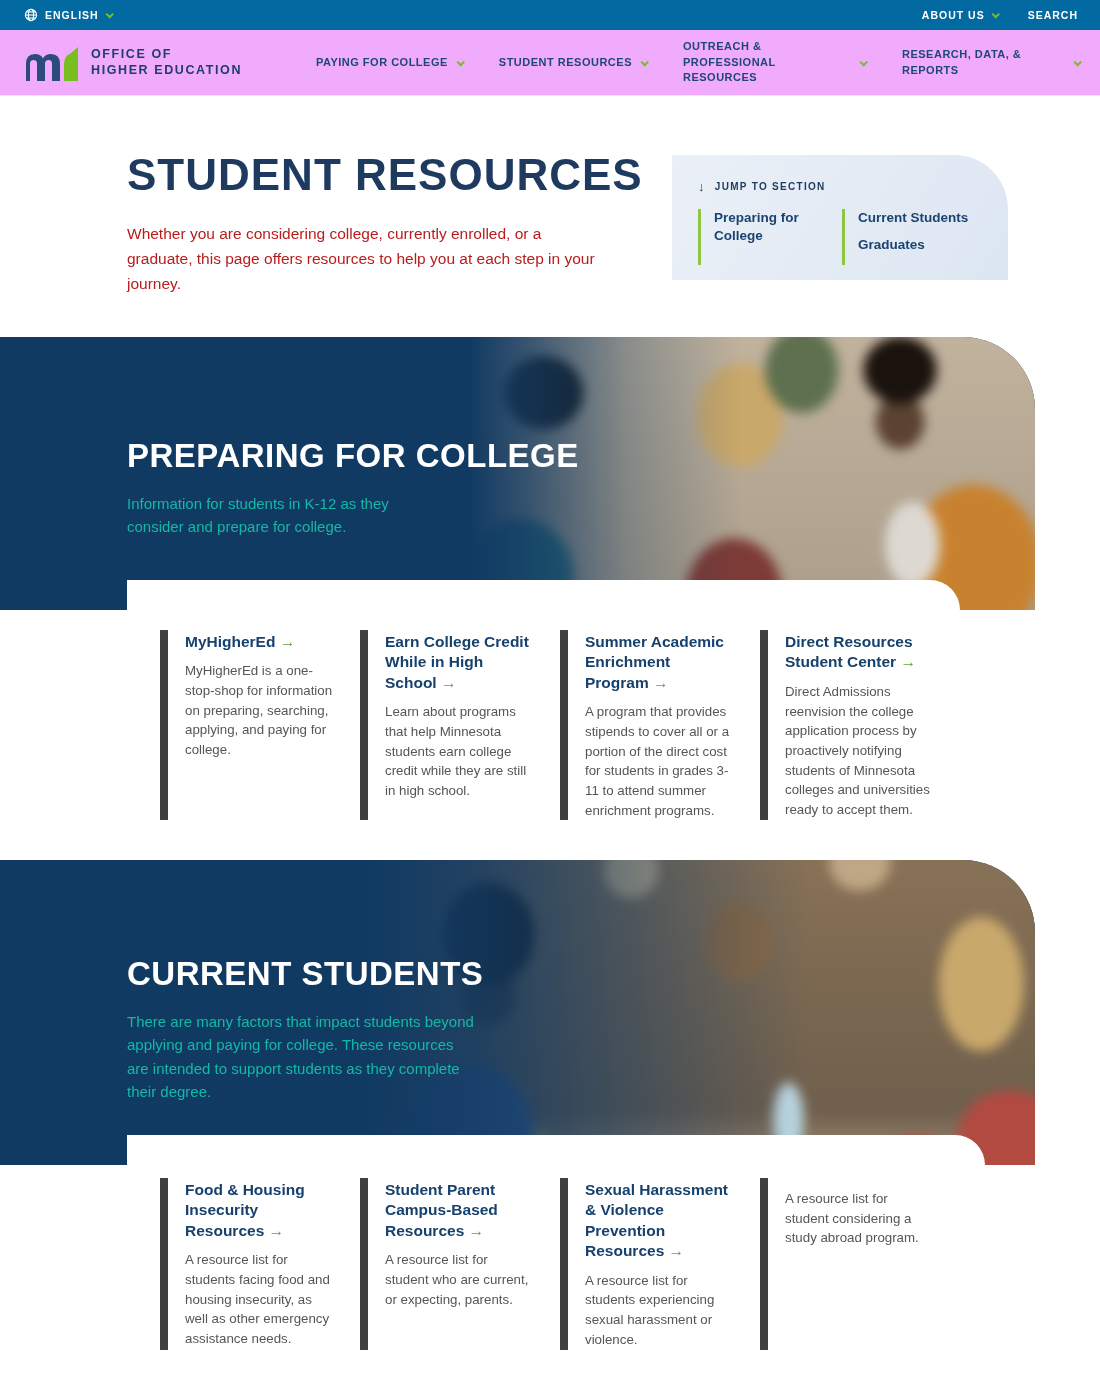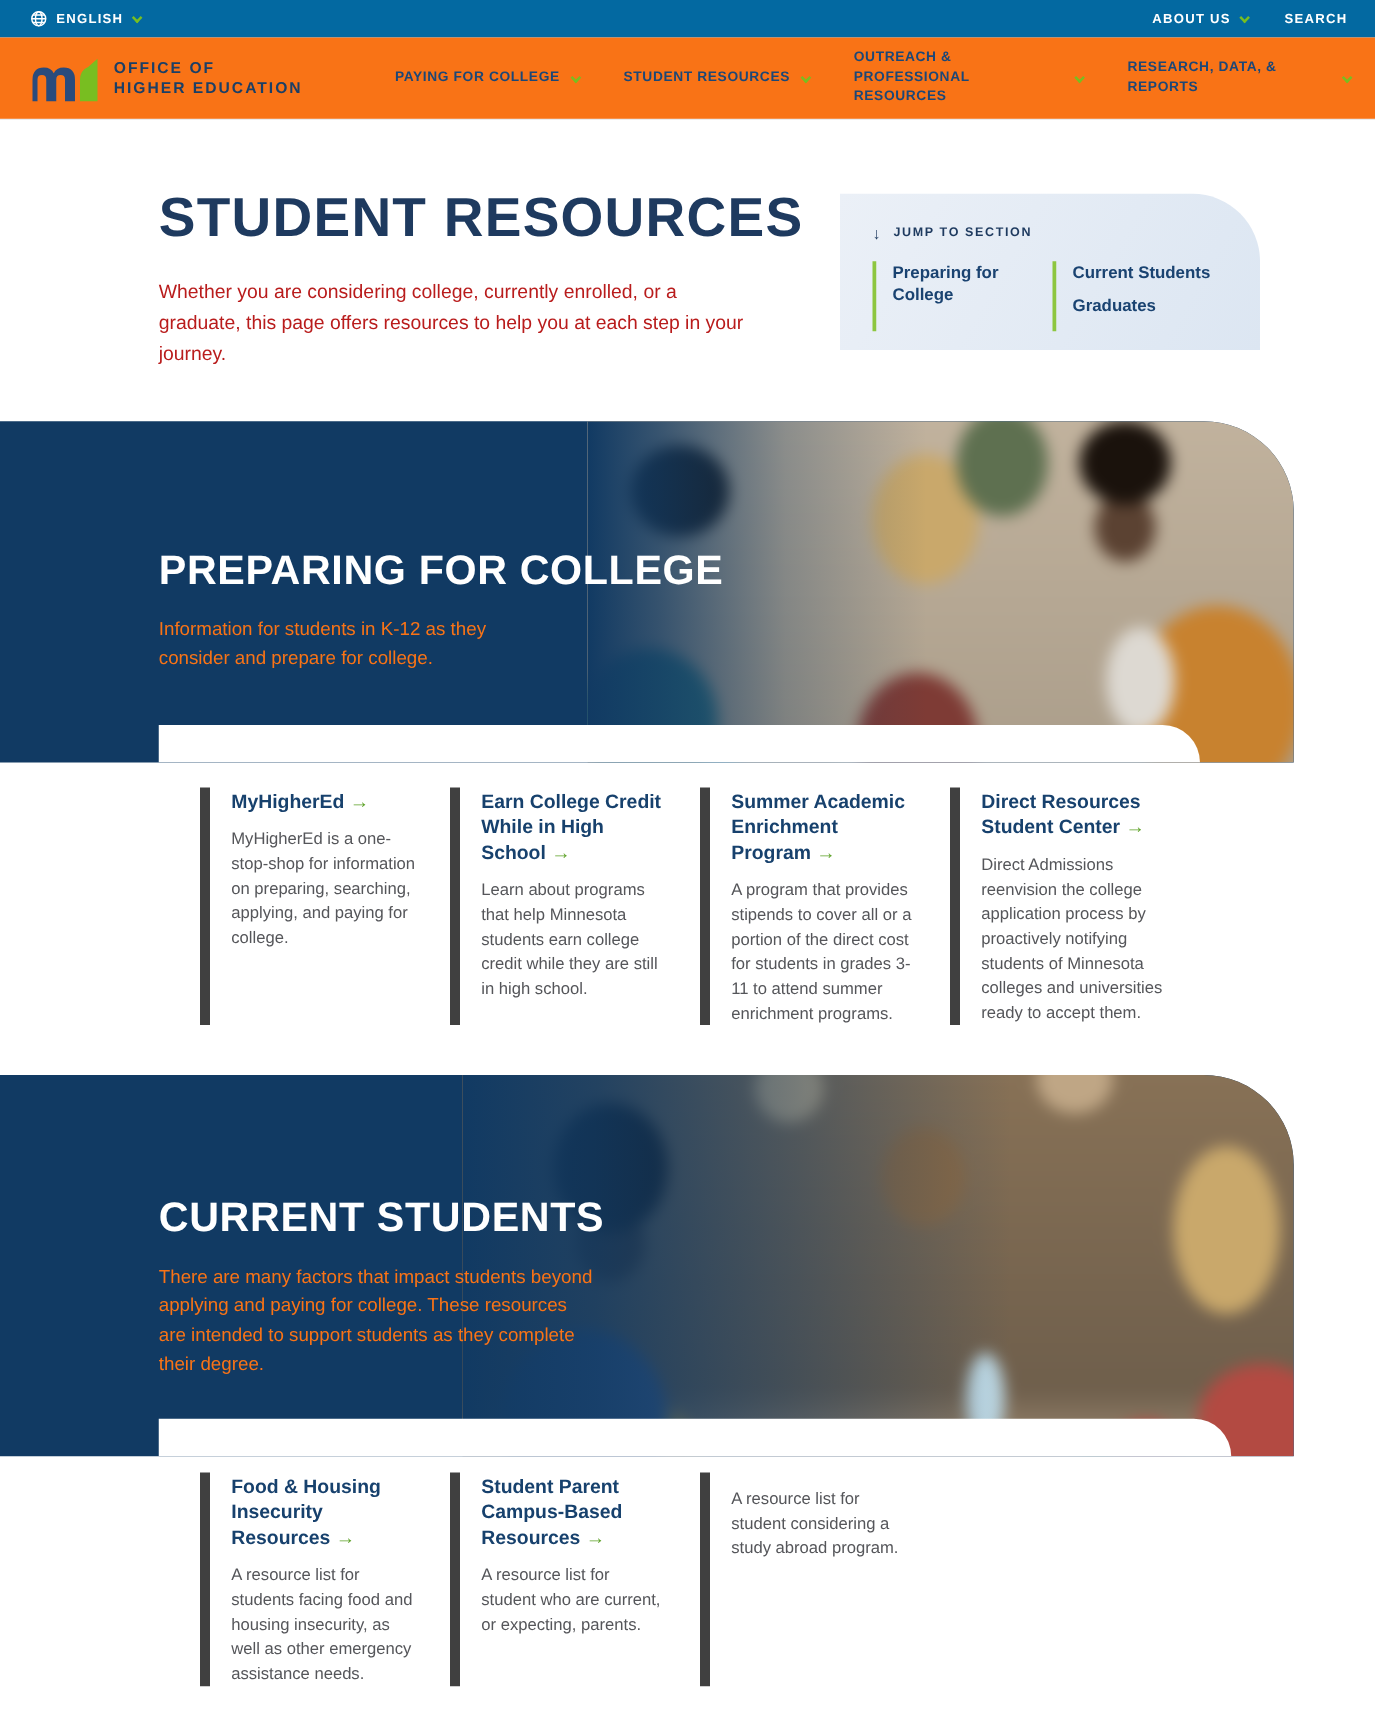--- a/index.html
+++ b/index.html
@@ -8,21 +8,21 @@
 
   
   .topbar { height:30px; background:#0369a1; display:flex; align-items:center; justify-content:space-between; padding:0 22px 0 24px; }
   .topbar-left, .topbar-right { display:flex; align-items:center; gap:8px; }
   .topbar-right { gap:30px; }
   .tb-item { display:flex; align-items:center; gap:7px; color:#fff; font-size:10.5px; font-weight:bold; letter-spacing:1px; cursor:pointer; }
   .chev { width:6px; height:6px; border-right:2px solid #78BE21; border-bottom:2px solid #78BE21; transform:rotate(45deg) translateY(-1px); display:inline-block; }
   .globe { width:14px; height:14px; }
 
   
-  .header { height:66px; background:#f97316; display:flex; align-items:center; padding:0 20px 0 24px; border-bottom:1px solid #E9EBEE; }
+  .header { height:66px; background:#f0abfc; display:flex; align-items:center; padding:0 20px 0 24px; border-bottom:1px solid #E9EBEE; }
   .logo { display:flex; align-items:center; gap:11px; cursor:pointer; }
   .logo-text { color:#1B3F66; font-size:12.5px; font-weight:bold; letter-spacing:1.6px; line-height:1.25; }
   .nav { display:flex; align-items:center; margin-left:auto; gap:36px; }
   .nav-item { display:flex; align-items:center; gap:9px; cursor:pointer; }
   .nav-label { color:#1C4777; font-size:11px; font-weight:bold; letter-spacing:.5px; line-height:1.45; }
   .nav-item:nth-child(3) .nav-label { max-width:168px; }
   .nav-item:nth-child(4) .nav-label { max-width:132px; }
   .nav-item:nth-child(4) { gap:40px; }
 
   
@@ -80,21 +80,21 @@
       radial-gradient(40px 35px at 75% 97%, #3E8E55 60%, transparent 62%),
       linear-gradient(180deg, #8A7357 0%, #6F5F4C 78%, #B9A58C 100%);
   }
   .photo-overlay { position:absolute; inset:0; }
   .hero1 .photo-overlay { background:linear-gradient(90deg, #113A63 0%, rgba(17,58,99,.78) 10%, rgba(17,58,99,.30) 28%, rgba(17,58,99,0) 48%); }
   .hero2 .photo-overlay { background:linear-gradient(90deg, #113A63 0%, rgba(17,58,99,.85) 16%, rgba(17,58,99,.45) 40%, rgba(17,58,99,0) 66%); }
   .hero-text { position:absolute; left:127px; z-index:3; }
   .hero1 .hero-text { top:100px; }
   .hero2 .hero-text { top:95px; }
   .hero-title { color:#fff; font-size:33px; font-weight:800; letter-spacing:.5px; }
-  .hero-desc { margin-top:17px; color:#f97316; font-size:15px; line-height:1.55; }
+  .hero-desc { margin-top:17px; color:#14b8a6; font-size:15px; line-height:1.55; }
   .hero1 .hero-desc { width:315px; }
   .hero2 .hero-desc { width:350px; }
   .hero-cut { position:absolute; left:127px; bottom:0; height:30px; background:#fff; border-top-right-radius:32px; z-index:4; }
   .hero1 .hero-cut { width:833px; }
   .hero2 .hero-cut { width:858px; }
 
   
   .cards-section1 { height:250px; padding-top:20px; }
   .cards-section2 { height:218px; padding-top:13px; }
   .cards { display:grid; grid-template-columns:repeat(4,200px); margin-left:160px; }
@@ -250,16 +250,23 @@
       <p class="card-desc">A resource list for students facing food and housing insecurity, as well as other emergency assistance needs.</p>
     </div>
     <div class="card">
       <div class="card-title">
         <span>Student Parent Campus-Based Resources</span>
         <span class="arrow">→</span>
       </div>
       <p class="card-desc">A resource list for student who are current, or expecting, parents.</p>
     </div>
     <div class="card">
+      <div class="card-title">
+        <span>Sexual Harassment &amp; Violence Prevention Resources</span>
+        <span class="arrow">→</span>
+      </div>
+      <p class="card-desc">A resource list for students experiencing sexual harassment or violence.</p>
+    </div>
+    <div class="card">
       <p class="card-desc">A resource list for student considering a study abroad program.</p>
     </div>
   </div>
 </div>
 
 </body></html>

